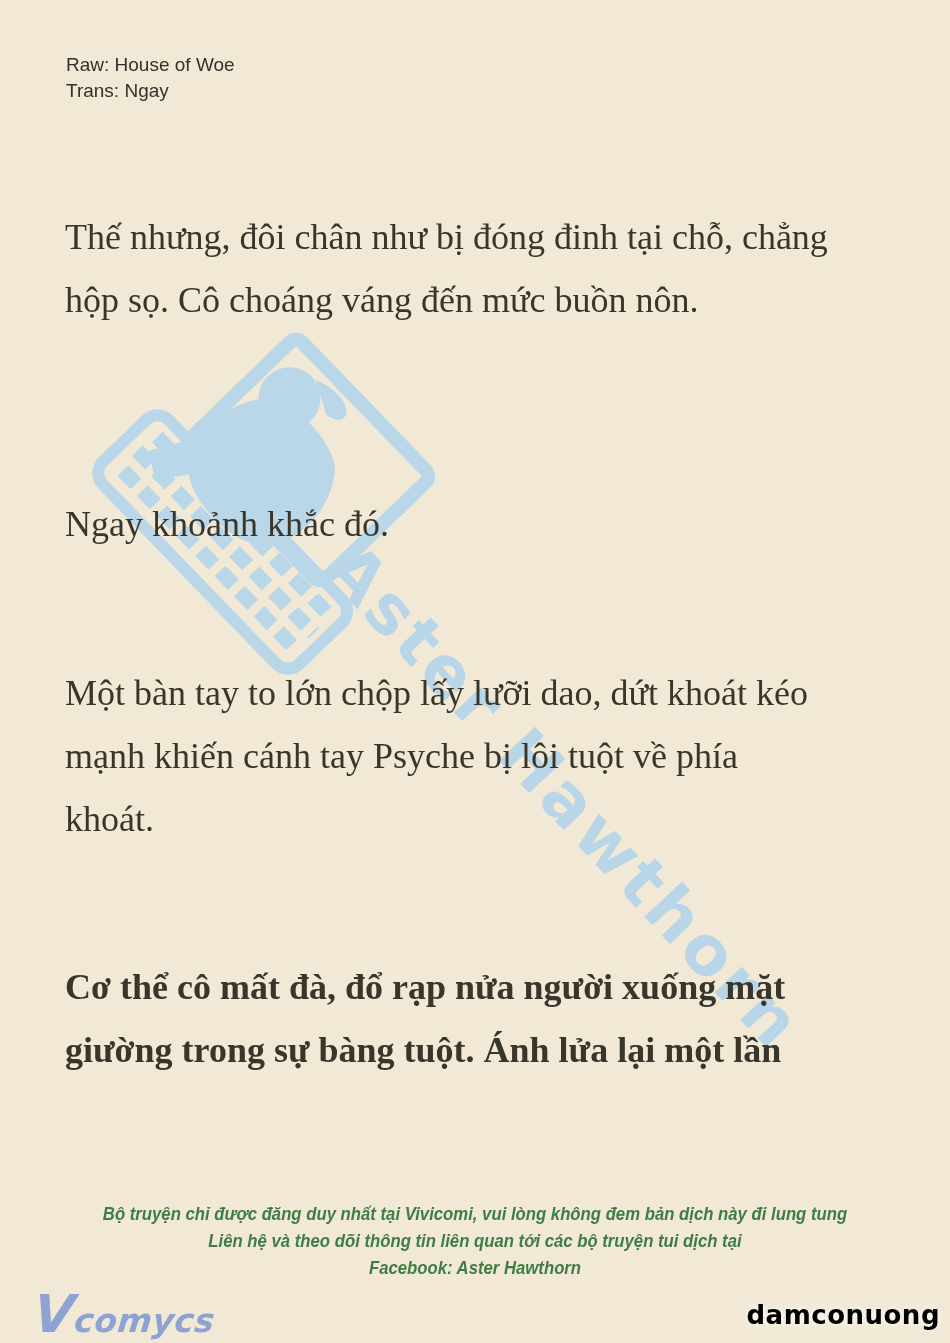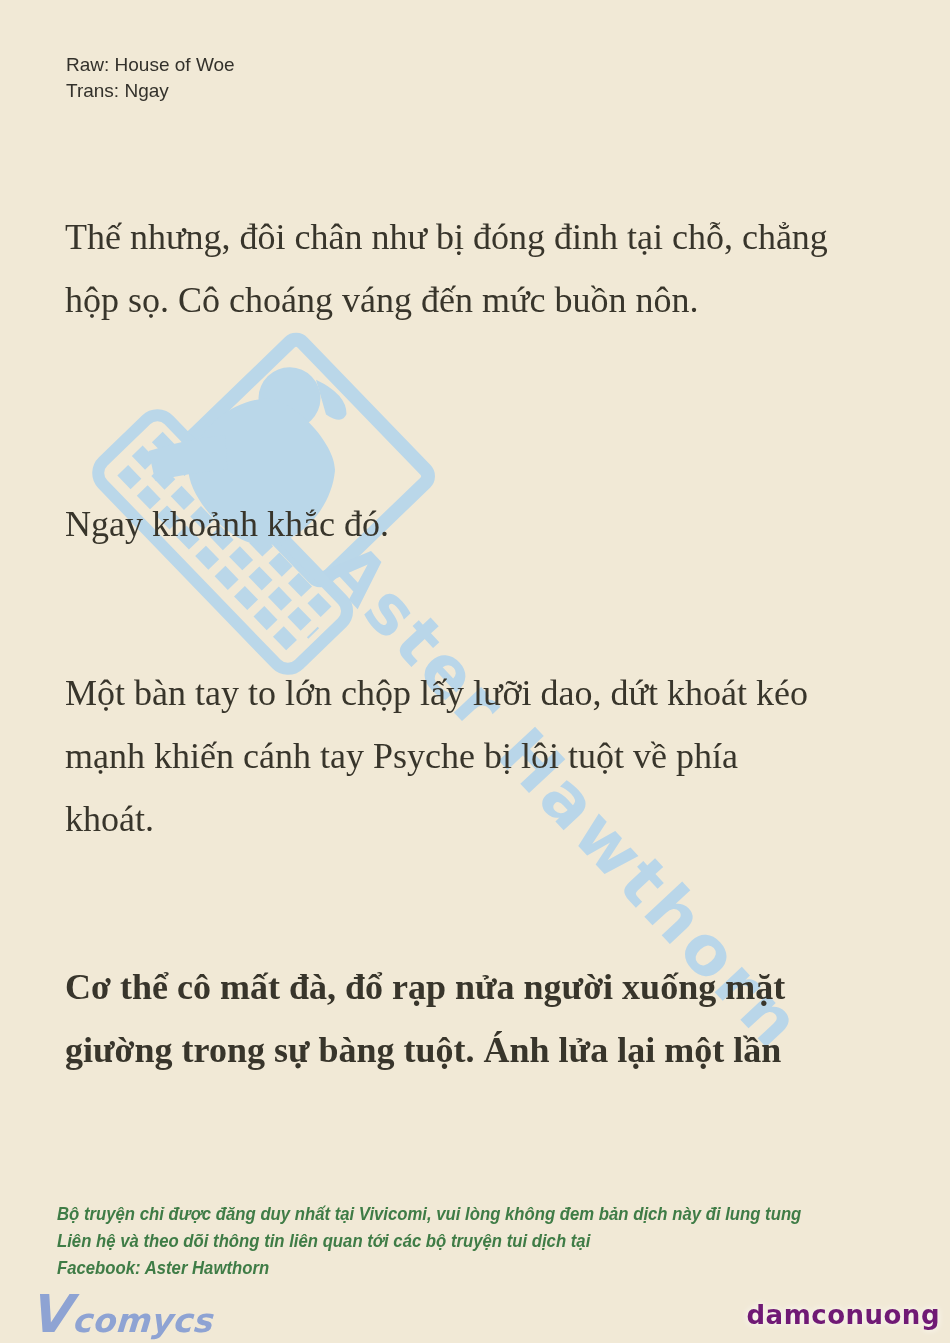--- a/index.html
+++ b/index.html
@@ -27,39 +27,39 @@
     font-size:19px;line-height:26px;color:#33312b;
   }
   .para{position:absolute;left:65px;width:840px;
     font-size:36px;line-height:63px;color:#38352b;}
   .para .bline{white-space:nowrap;}
   .p1{top:206px;}
   .p2{top:493px;}
   .p3{top:662px;}
   .p4{top:956px;font-weight:bold;}
   .notice{
-    position:absolute;left:0;top:1200px;width:950px;text-align:left;
+    position:absolute;left:0;top:1200px;width:950px;text-align:center;
     font-family:"Liberation Sans","DejaVu Sans",sans-serif;
     font-style:italic;font-weight:bold;font-size:19px;line-height:27px;
     color:#3f7c46;
   }
   .notice div{transform:scaleX(0.88);transform-origin:50% 50%;white-space:nowrap;}
   .site-logo{
     position:absolute;left:34px;top:1284px;
     font-family:"DejaVu Sans","Liberation Sans",sans-serif;
     font-style:italic;font-weight:bold;color:#8ea3d3;
     transform:skewX(-6deg);letter-spacing:1px;white-space:nowrap;
   }
   .site-logo .v{font-size:52px;}
   .site-logo .rest{font-size:33px;letter-spacing:0.5px;}
   .credit{
     position:absolute;right:10px;top:1300px;
     font-family:"DejaVu Sans","Liberation Sans",sans-serif;
     font-weight:bold;font-size:26px;letter-spacing:0.5px;
-    color:#701a75;text-shadow:0 0 7px rgba(255,255,255,0.95);
+    color:#000000;text-shadow:0 0 7px rgba(255,255,255,0.95);
   }
 </style>
 </head>
 <body>
 
 <div class="layer wm-layer">
   <svg class="wm-icon" width="300" height="300" viewBox="0 0 300 300">
     <g transform="rotate(46 148 120)">
 
       <rect x="50" y="0" width="195" height="155" rx="9" fill="none" stroke="#bad7e9" stroke-width="14"></rect>

